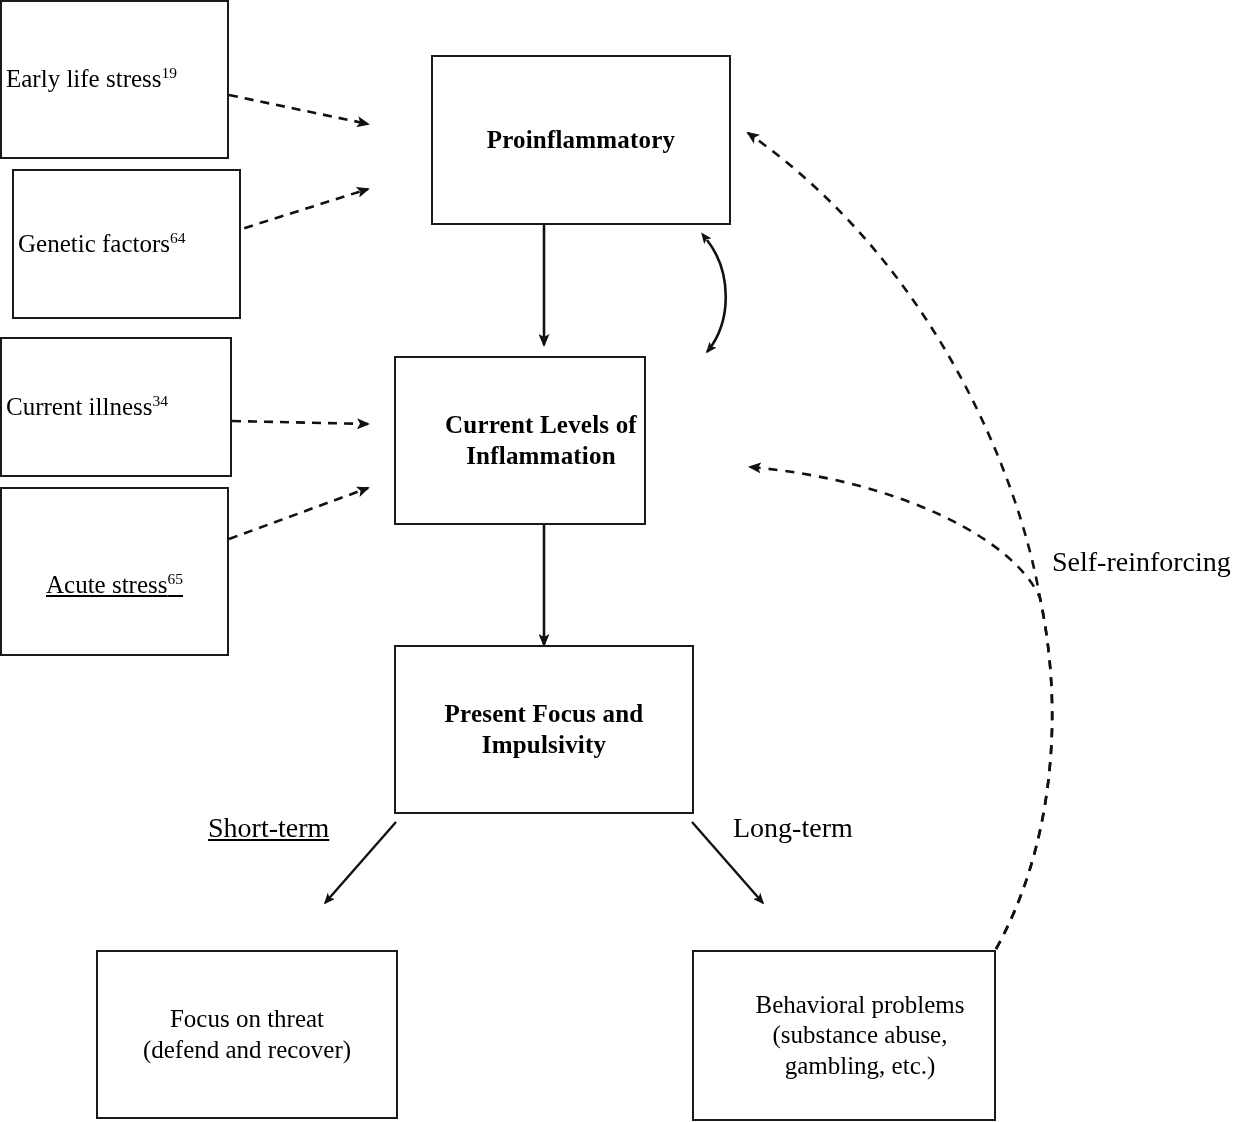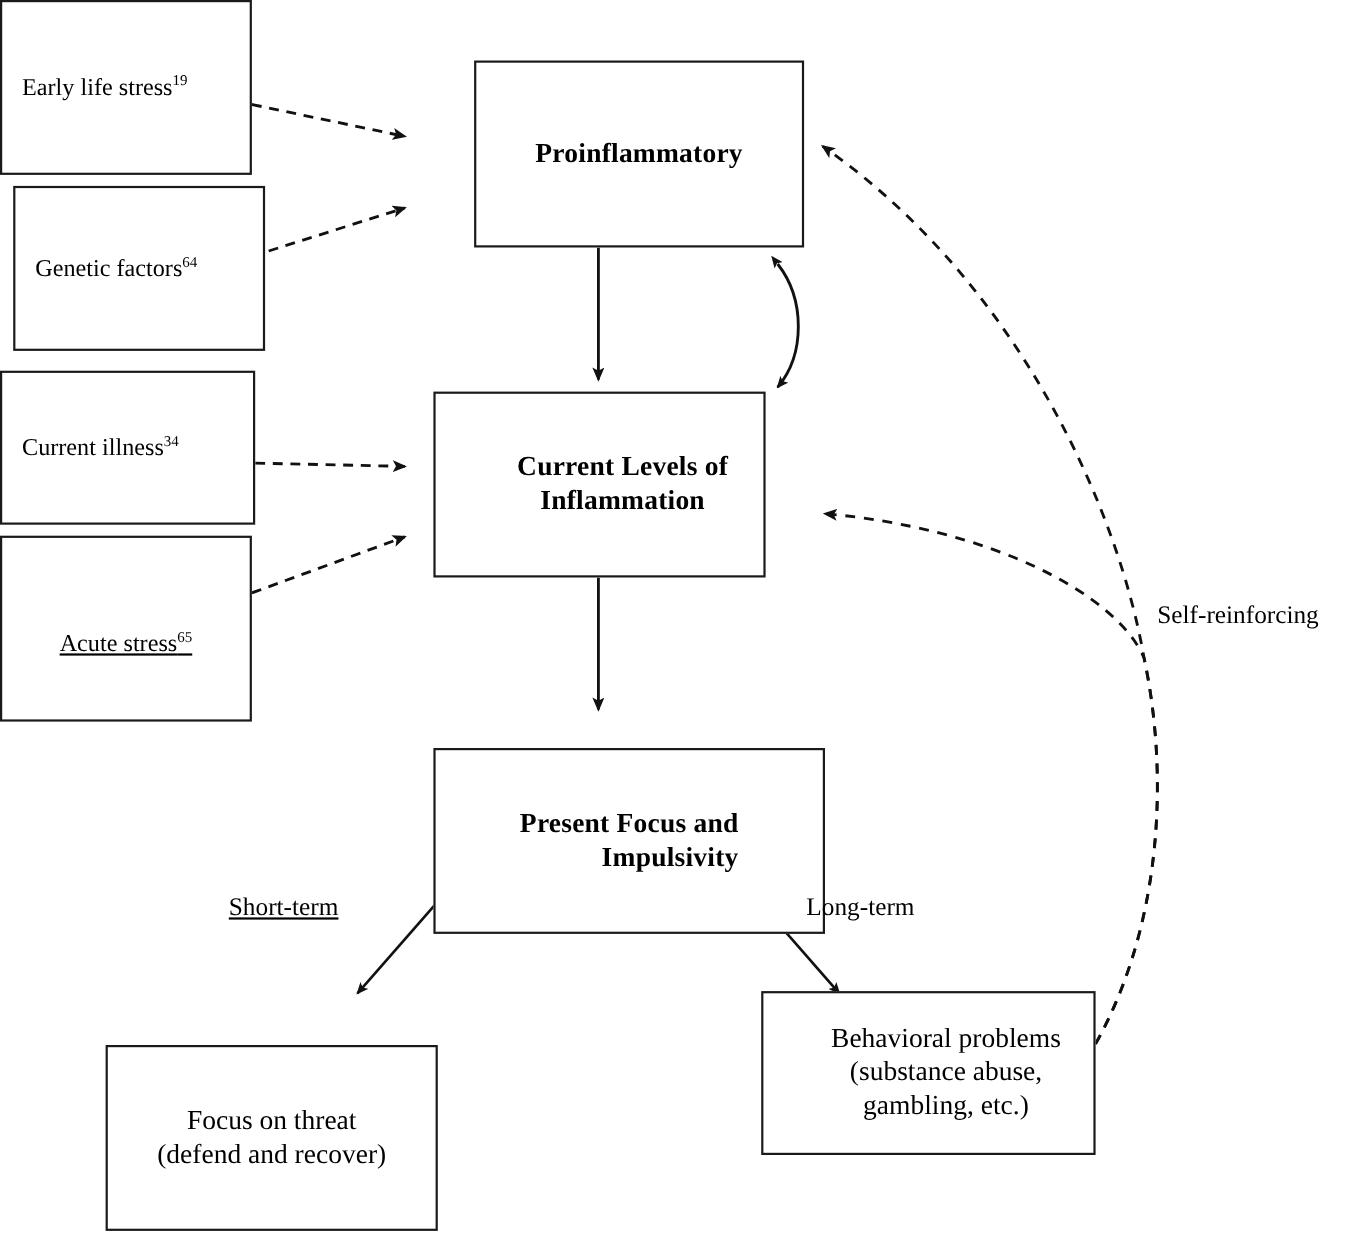--- a/index.html
+++ b/index.html
@@ -3,24 +3,24 @@
 <meta charset="utf-8">
 <style>
   html,body{margin:0;padding:0;background:#ffffff;}
   body{font-family:"Liberation Serif","DejaVu Serif",serif;color:#000;}
   #stage{position:relative;width:1245px;height:1122px;background:#fff;overflow:hidden;}
   .box{position:absolute;box-sizing:border-box;border:2px solid #1a1a1a;background:#fff;
        display:flex;align-items:center;justify-content:center;text-align:center;}
   .box .lbl{display:block;line-height:1.22;}
   .b-bold .lbl{font-weight:bold;font-size:25px;letter-spacing:.2px;}
   .b-plain .lbl{font-weight:normal;font-size:25px;}
-  .src .lbl{font-weight:normal;font-size:22px;padding:0 18px;}
+  .src .lbl{font-weight:normal;font-size:25px;padding:0 4px;}
   .src{justify-content:flex-start;}
   sup{font-size:.62em;vertical-align:super;line-height:0;}
-  .edge-label{position:absolute;font-size:23px;font-weight:normal;white-space:nowrap;}
+  .edge-label{position:absolute;font-size:28px;font-weight:normal;white-space:nowrap;}
   svg.wires{position:absolute;left:0;top:0;width:1245px;height:1122px;pointer-events:none;}
 </style>
 </head>
 <body>
 
 <div id="stage">
 
   <svg class="wires" viewBox="0 0 1245 1122">
     <defs>
       <marker id="ah" markerWidth="13" markerHeight="11" refX="11" refY="5.5" orient="auto" markerUnits="userSpaceOnUse">
@@ -69,42 +69,42 @@
   <div class="box src b-plain" style="left:0px;top:487px;width:229px;height:169px;justify-content:center;text-decoration:underline;">
     <span class="lbl" style="transform:translateY(14px);"><span>Acute stress</span><sup>65</sup></span>
   </div>
 
   <div class="box b-bold" style="left:394px;top:55px;width:300px;height:170px;margin-left:37px;">
     <span class="lbl">
       <span>Proinflammatory</span><br>
     </span>
   </div>
 
-  <div class="box b-bold" style="left:394px;top:356px;width:302px;height:169px;padding-left:42px;">
+  <div class="box b-bold" style="left:394px;top:356px;width:252px;height:169px;padding-left:42px;">
     <span class="lbl">
       <span>Current Levels of</span><br>
       <span>Inflammation</span>
     </span>
   </div>
 
-  <div class="box b-bold" style="left:394px;top:680px;width:356px;height:169px;text-align:right;">
+  <div class="box b-bold" style="left:394px;top:645px;width:300px;height:169px;">
     <span class="lbl">
       <span>Present Focus and</span><br>
       <span>Impulsivity</span>
     </span>
   </div>
 
   <div class="box b-plain" style="left:96px;top:950px;width:302px;height:169px;">
     <span class="lbl">
       <span>Focus on threat</span><br>
       <span>(defend and recover)</span>
     </span>
   </div>
 
-  <div class="box b-plain" style="left:692px;top:901px;width:304px;height:149px;padding-left:32px;">
+  <div class="box b-plain" style="left:692px;top:950px;width:304px;height:171px;padding-left:32px;">
     <span class="lbl">
       <span>Behavioral problems</span><br>
       <span>(substance abuse,</span><br>
       <span>gambling, etc.)</span>
     </span>
   </div>
 
   <div class="edge-label" style="left:208px;top:812px;text-decoration:underline;">Short-term</div>
 
   <div class="edge-label" style="left:733px;top:812px;">Long-term</div>

